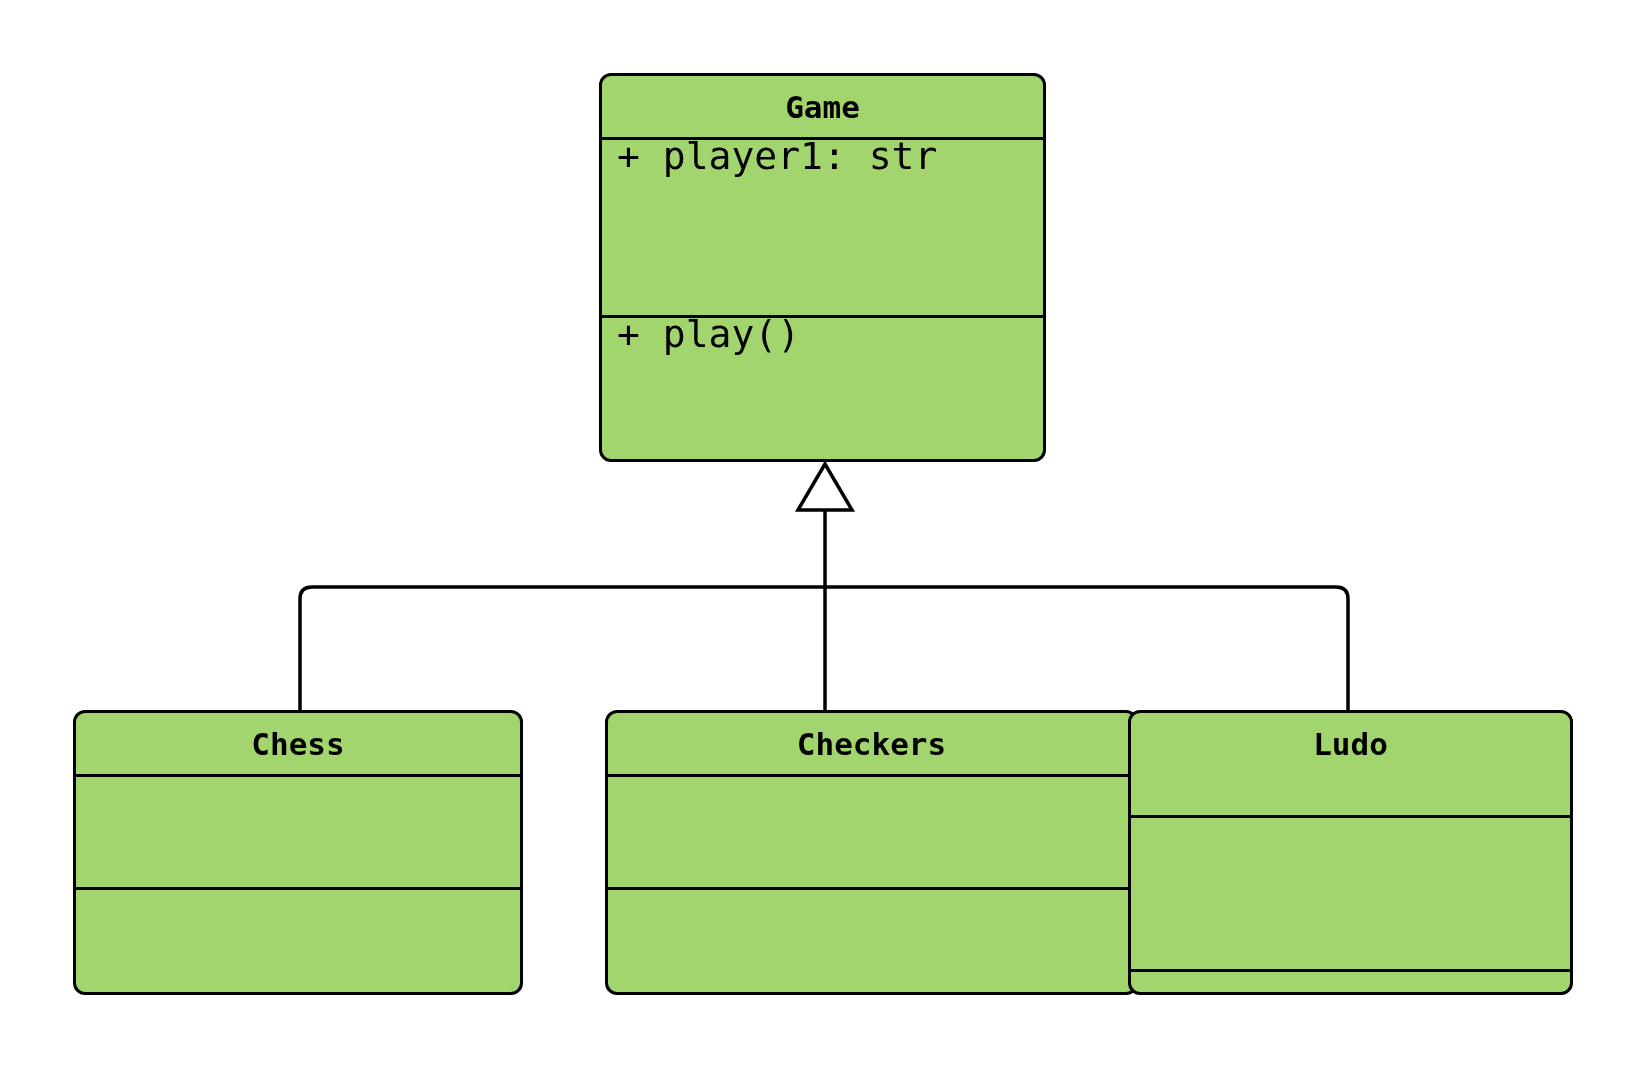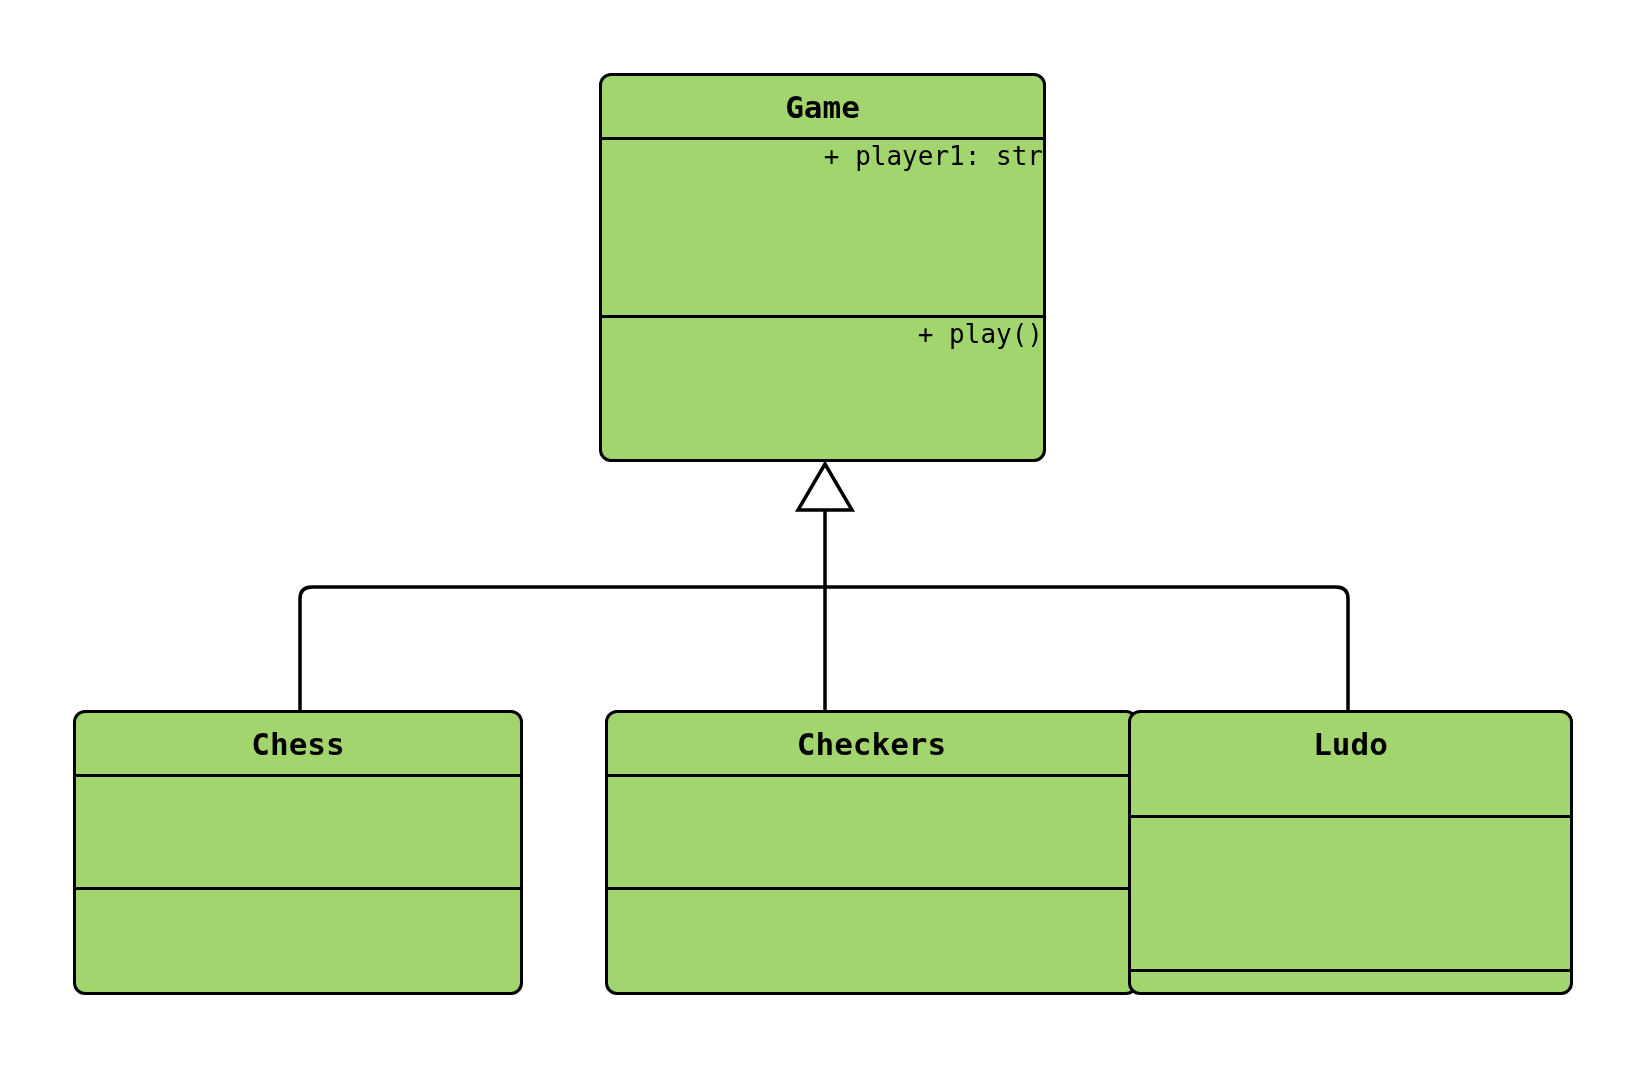--- a/index.html
+++ b/index.html
@@ -27,23 +27,23 @@
     display:flex; flex-direction:column;
     overflow:hidden;
   }
   .class-title{
     height:61px; flex:0 0 61px;
     display:flex; align-items:center; justify-content:center;
     font-weight:700; font-size:31px; letter-spacing:0;
   }
   .compartment{
     border-top:3.5px solid var(--node-stroke);
-    display:flex; flex-direction:row; justify-content:flex-end;
+    display:flex; flex-direction:row; justify-content:space-between;
     padding-left:15px;
-    font-size:26px; line-height:32px;
+    font-size:38px; line-height:32px;
   }
   .attr-line,.method-line{ white-space:pre; }
 
   #game-box   { left:599px;  top:73px;  width:447px; height:389px; }
   #game-box .compartment.attrs   { flex:0 0 177.5px; }
   #game-box .compartment.methods { flex:1 1 auto; }
 
   .child-box  { top:710px; width:450px; height:285px; }
   #chess-box   { left:73px;   width:450px; }
   #checkers-box{ left:605px;  width:533px; }

